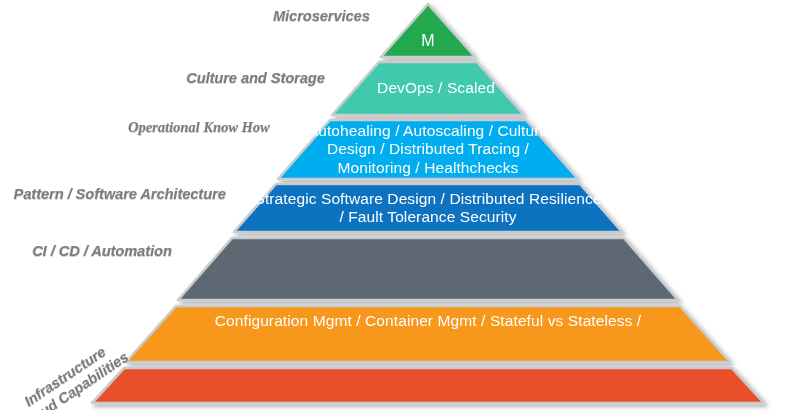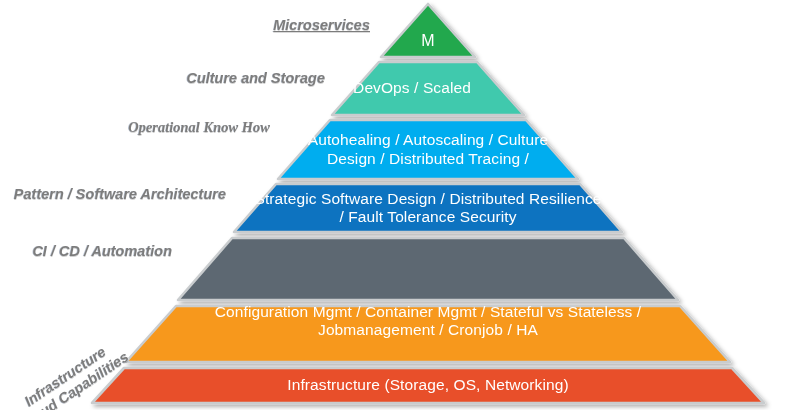--- a/index.html
+++ b/index.html
@@ -86,45 +86,42 @@
 
     <polygon filter="url(#tierShadow)" points="176,306 680,306 730,362 126,362" fill="#f7981d" stroke="#c9ccce" stroke-width="2.6" stroke-linejoin="round"></polygon>
 
     <polygon filter="url(#tierShadow)" points="124,368 732,368 764,403 92,403" fill="#e8502a" stroke="#c9ccce" stroke-width="2.6" stroke-linejoin="round"></polygon>
   </svg>
 
   <div class="tier-text apex" style="left:381px; top:26px; width:94px; height:31px;">
     <span>M</span>
   </div>
 
-  <div class="tier-text" style="left:316px; top:62px; width:192px; height:53px;text-align:right;">
+  <div class="tier-text" style="left:340px; top:62px; width:192px; height:53px;text-align:right;">
     <span>DevOps / Scaled</span>
   </div>
 
   <div class="tier-text" style="left:278px; top:120px; width:300px; height:59px;">
     <span>Autohealing / Autoscaling / Culture</span>
     <span>Design / Distributed Tracing /</span>
+    <span>Monitoring / Healthchecks</span>
   </div>
 
   <div class="tier-text" style="left:234px; top:184px; width:388px; height:48px;">
     <span>Strategic Software Design / Distributed Resilience</span>
     <span>/ Fault Tolerance Security</span>
   </div>
 
 
   <div class="tier-text" style="left:126px; top:293px; width:604px; height:56px;">
     <span>Configuration Mgmt / Container Mgmt / Stateful vs Stateless /</span>
-    <span>Jobmanagement / Cronjob  / HA</span>
   </div>
 
-  <div class="tier-text" style="left:124px; top:368px; width:608px; height:35px;">
-    <span>Infrastructure (Storage, OS, Networking)</span>
-  </div>
 
-  <div class="side-label" style="left:140px; top:17px; width:230px;text-decoration:underline;">Microservices</div>
+  <div class="side-label" style="left:140px; top:8px; width:230px;">Microservices</div>
 
   <div class="side-label" style="left:95px; top:70px; width:230px;">Culture and Storage</div>
 
   <div class="side-label" style="left:40px; top:119px; width:230px;font-family:Liberation Serif, serif;">Operational Know How</div>
 
   <div class="side-label" style="left:-8px; top:186px; width:234px;">Pattern / Software Architecture</div>
 
   <div class="side-label" style="left:-10px; top:243px; width:182px;">CI / CD / Automation</div>
 
   <div class="side-label rotated" style="left:-18px; top:325px; width:150px;">

